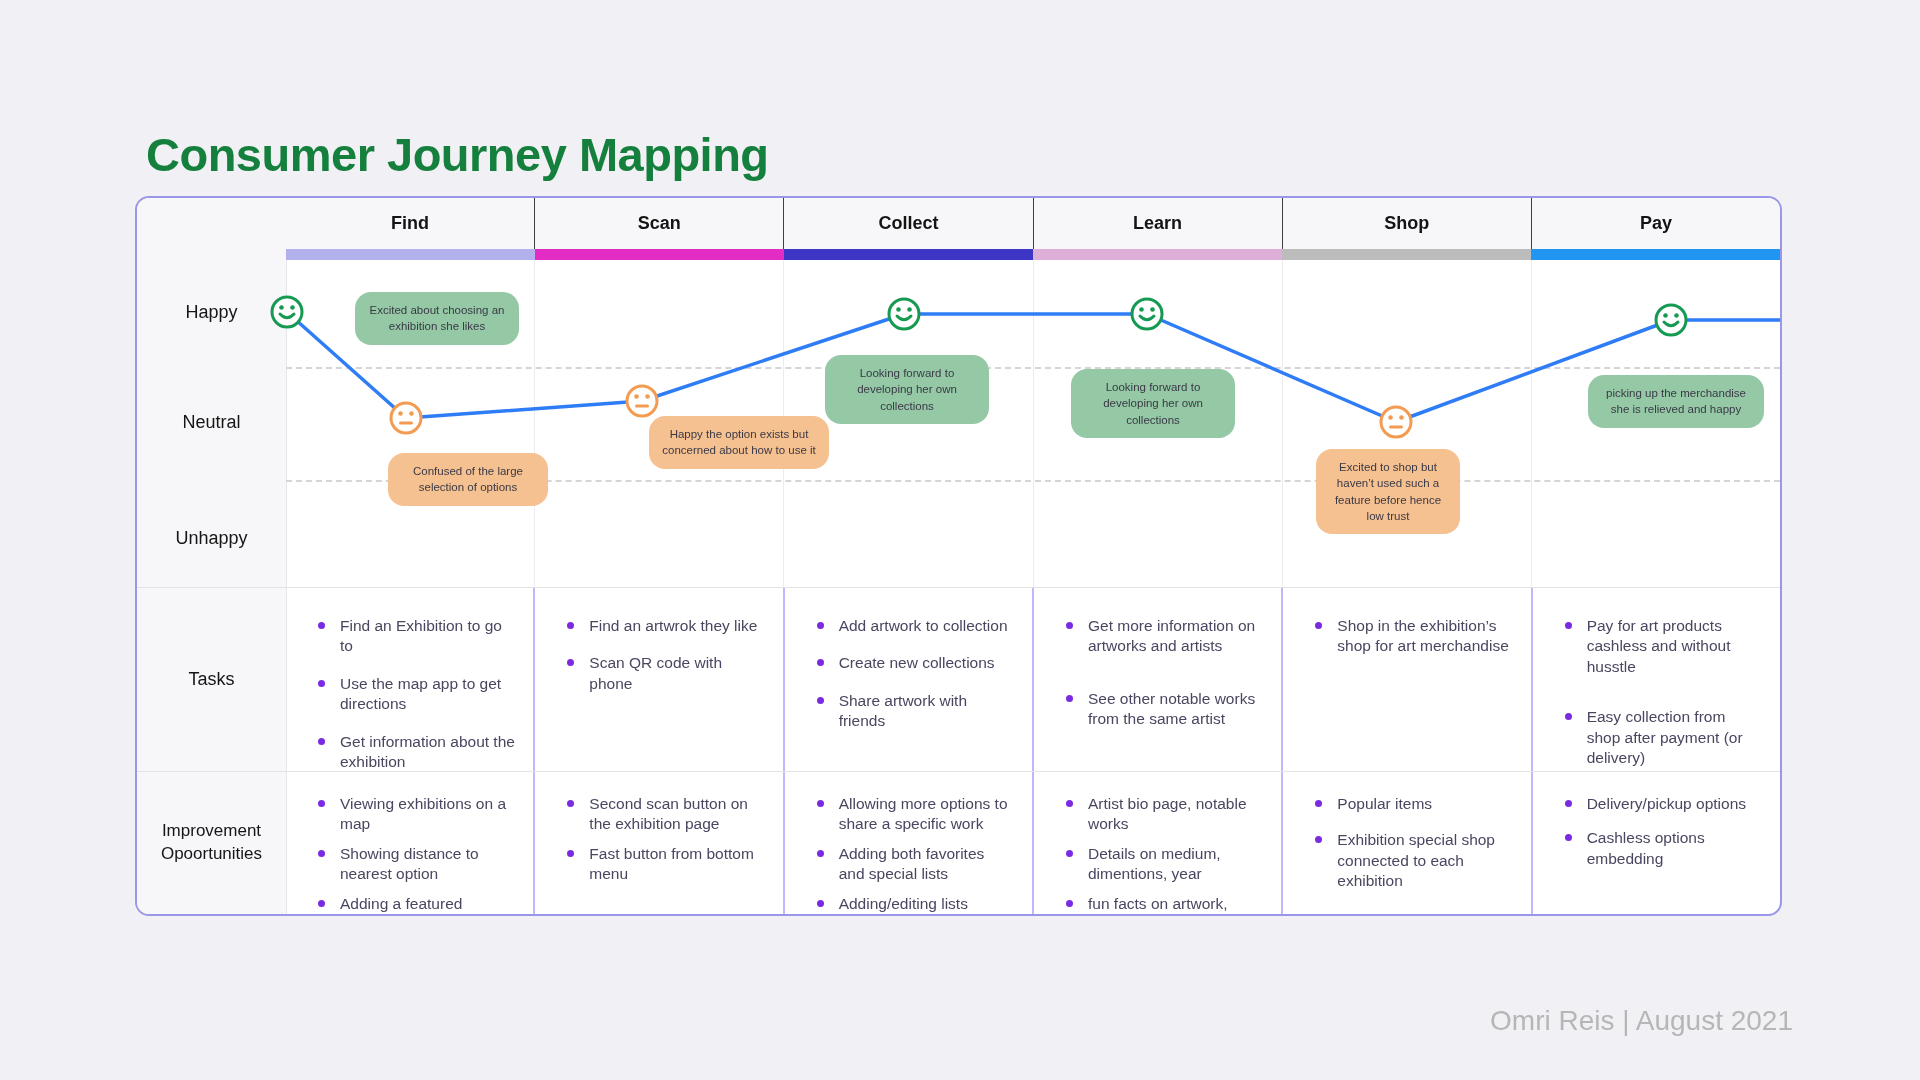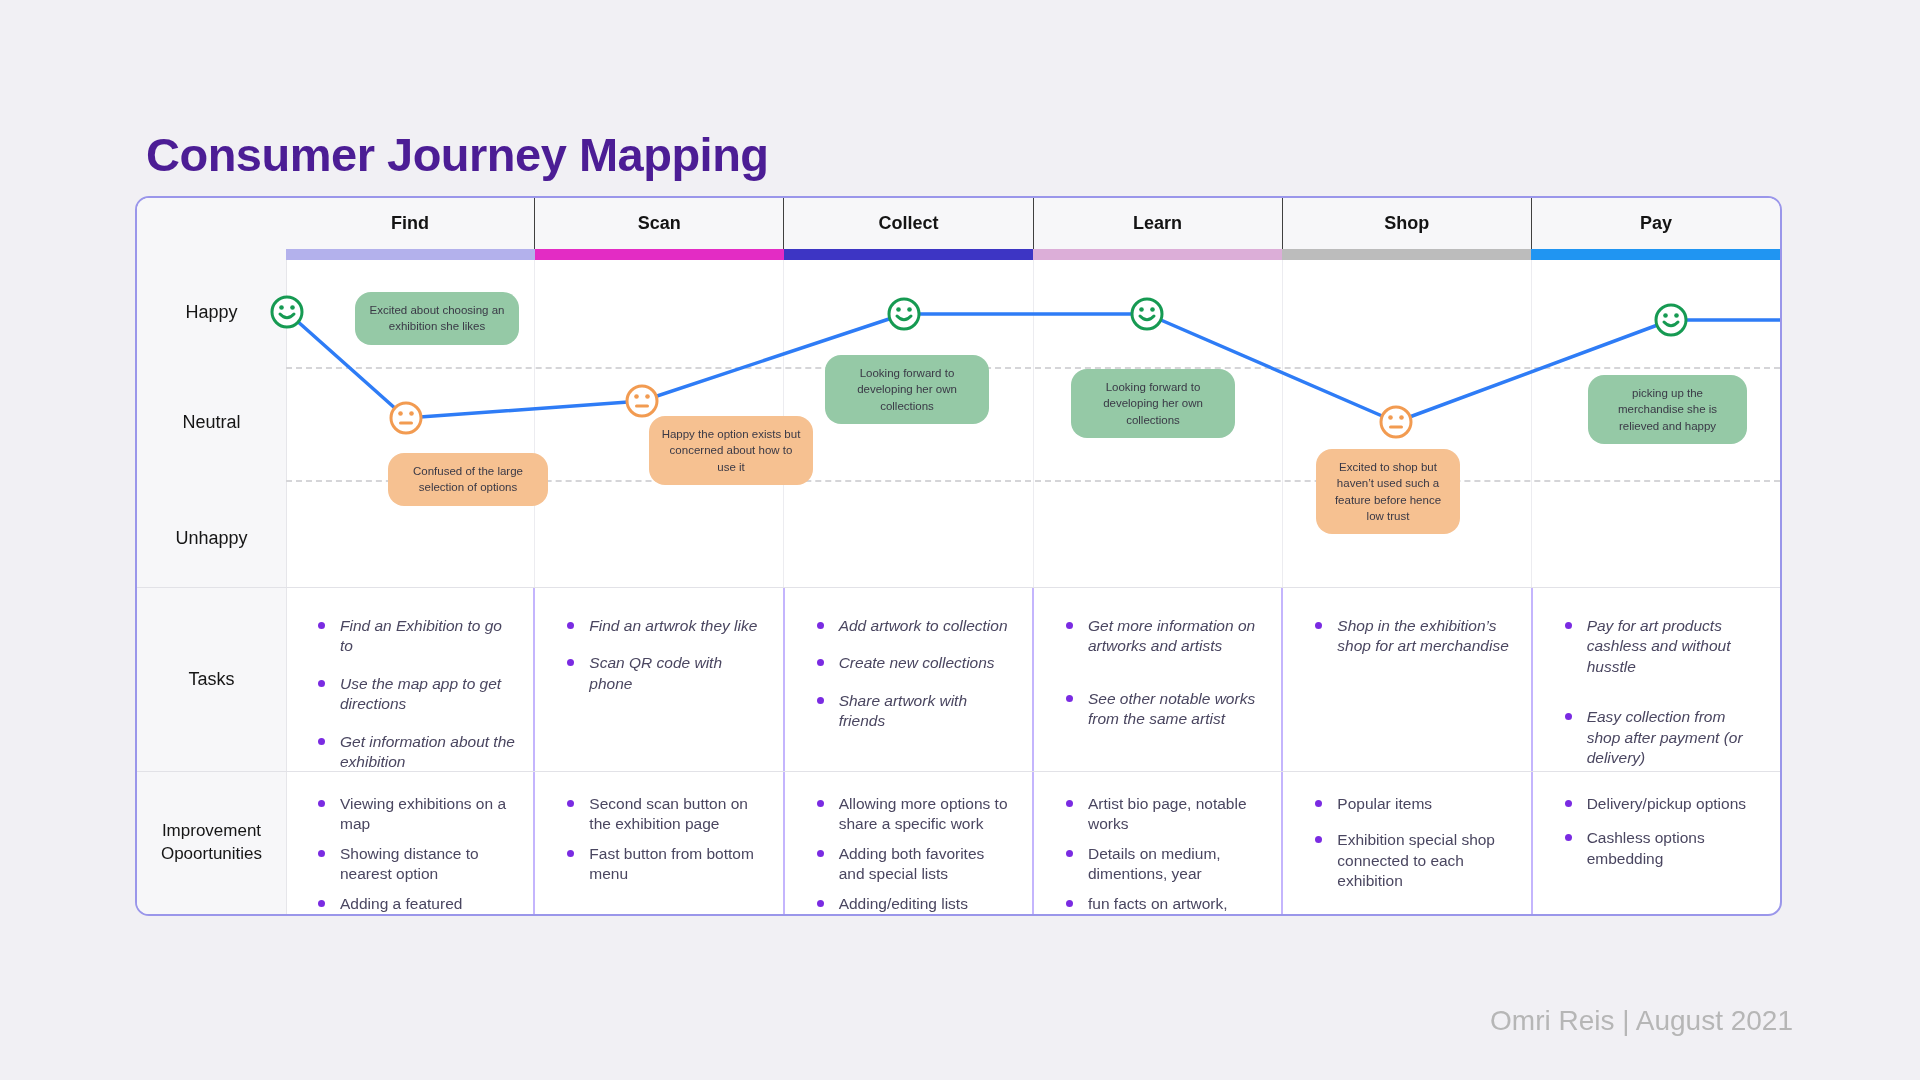--- a/index.html
+++ b/index.html
@@ -3,21 +3,21 @@
 <meta charset="utf-8">
 <style>
   html,body{margin:0;padding:0;}
   body{
     width:1920px;height:1080px;position:relative;overflow:hidden;
     background:#f1f0f4;
     font-family:"Liberation Sans","DejaVu Sans",sans-serif;
   }
   .title{
     position:absolute;left:146px;top:96px;
-    font-size:47px;font-weight:700;color:#4c1d95;letter-spacing:-0.5px;
+    font-size:47px;font-weight:700;color:#15803d;letter-spacing:-0.5px;
   }
   .card{
     position:absolute;left:135px;top:196px;width:1647px;height:720px;
     background:#ffffff;border:2px solid #9a96ea;border-radius:14px;
     overflow:hidden;box-sizing:border-box;
   }
   .label-col{position:absolute;left:0;top:0;bottom:0;width:149px;background:#f7f7f9;border-right:1px solid #e6e6ea;}
   .header-band{position:absolute;left:149px;right:0;top:0;height:51px;background:#f7f7f9;display:flex;}
   .header-cell{flex:1;display:flex;align-items:center;justify-content:center;
     font-size:18px;font-weight:700;color:#141414;border-left:1px solid #404040;}
@@ -42,21 +42,21 @@
     font-size:11.5px;line-height:1.42;text-align:center;color:#3a3946;z-index:6;
   }
   .bubble.positive{background:#95c9a6;}
   .bubble.negative{background:#f6c191;}
   .axis-label{
     position:absolute;left:0;width:149px;text-align:center;transform:translateY(-50%);
     font-size:18px;font-weight:500;color:#161616;z-index:4;
   }
   .axis-label.multi{font-size:17px;line-height:1.35;}
   .row-cells{position:absolute;left:149px;right:0;display:flex;}
-  .row-tasks{top:390px;height:183px;font-style:italic;}
+  .row-tasks{top:390px;height:183px;}
   .row-impr{top:574px;height:144px;}
   .cell{flex:1;border-left:2px solid #c4b5fd;padding:28px 18px 0 24px;box-sizing:border-box;}
   .cell:first-child{border-left:none;}
   .cell ul{list-style:none;margin:0;padding:0;}
   .cell li{
     position:relative;padding-left:30px;font-size:15.5px;color:#4a4660;line-height:1.32;
   }
   .row-tasks .cell li{margin-bottom:17px;}
   .row-impr .cell{padding-top:22px;}
   .row-impr .cell li{margin-bottom:9px;}
@@ -168,25 +168,25 @@
     <svg width="36" height="36" viewBox="0 0 36 36">
       <circle cx="18" cy="18" r="15" fill="#fff" stroke="currentColor" stroke-width="3"></circle>
       <circle cx="12.5" cy="13.5" r="2.3" fill="currentColor"></circle>
         <circle cx="23.5" cy="13.5" r="2.3" fill="currentColor"></circle>
       <path d="M 11 20 Q 18 27.5 25 20" fill="none" stroke="currentColor" stroke-width="3" stroke-linecap="round"></path>
     </svg>
   </div>
 
   <div class="bubble positive" style="left:218px;top:94px;width:164px;">Excited about choosing an exhibition she likes</div>
   <div class="bubble negative" style="left:251px;top:255px;width:160px;">Confused of the large selection of options</div>
-  <div class="bubble negative" style="left:512px;top:218px;width:164px;">Happy the option exists but concerned about how to use it</div>
+  <div class="bubble negative" style="left:512px;top:218px;width:180px;">Happy the option exists but concerned about how to use it</div>
   <div class="bubble positive" style="left:688px;top:157px;width:164px;">Looking forward to developing her own collections</div>
   <div class="bubble positive" style="left:934px;top:171px;width:164px;">Looking forward to developing her own collections</div>
   <div class="bubble negative" style="left:1179px;top:251px;width:144px;">Excited to shop but haven’t used such a feature before hence low trust</div>
-  <div class="bubble positive" style="left:1451px;top:177px;width:159px;">picking up the merchandise she is relieved and happy</div>
+  <div class="bubble positive" style="left:1451px;top:177px;width:176px;">picking up the merchandise she is relieved and happy</div>
 
   <div class="hline hline-tasks"></div>
   <div class="hline hline-impr"></div>
 
   <div class="axis-label" style="top:481px;">Tasks</div>
   <div class="axis-label multi" style="top:645px;">Improvement Opoortunities</div>
 
   <div class="row-cells row-tasks">
     <div class="cell">
         <ul>

